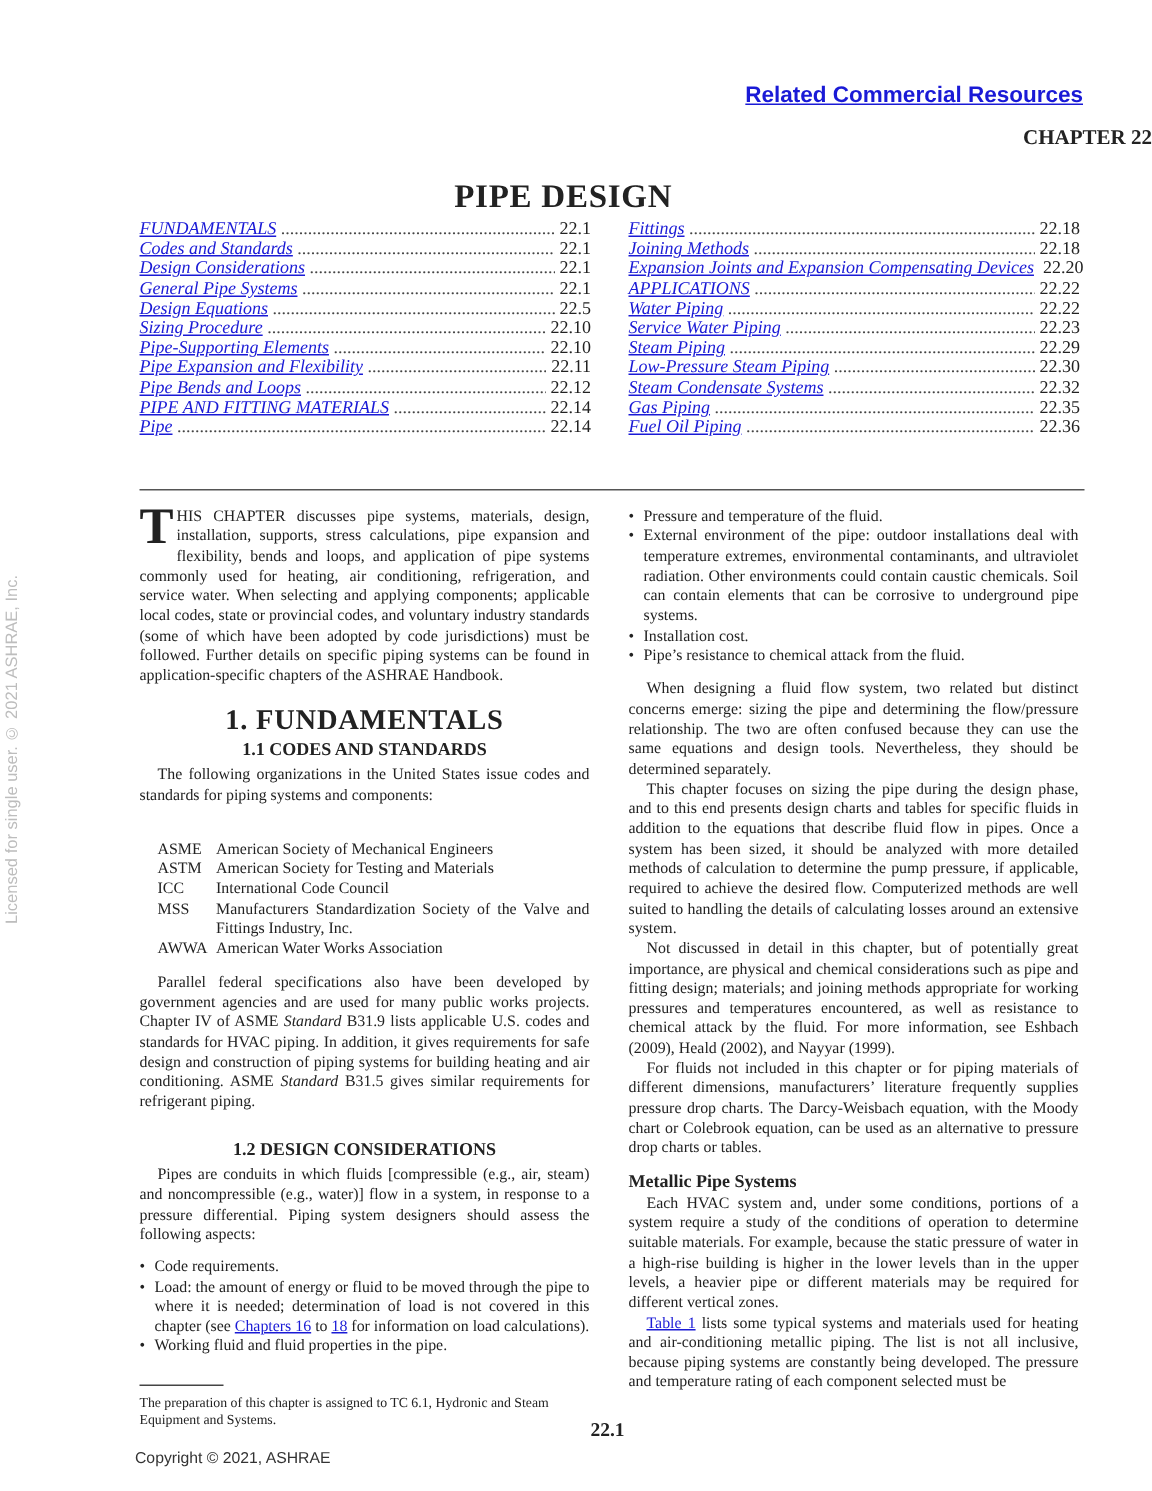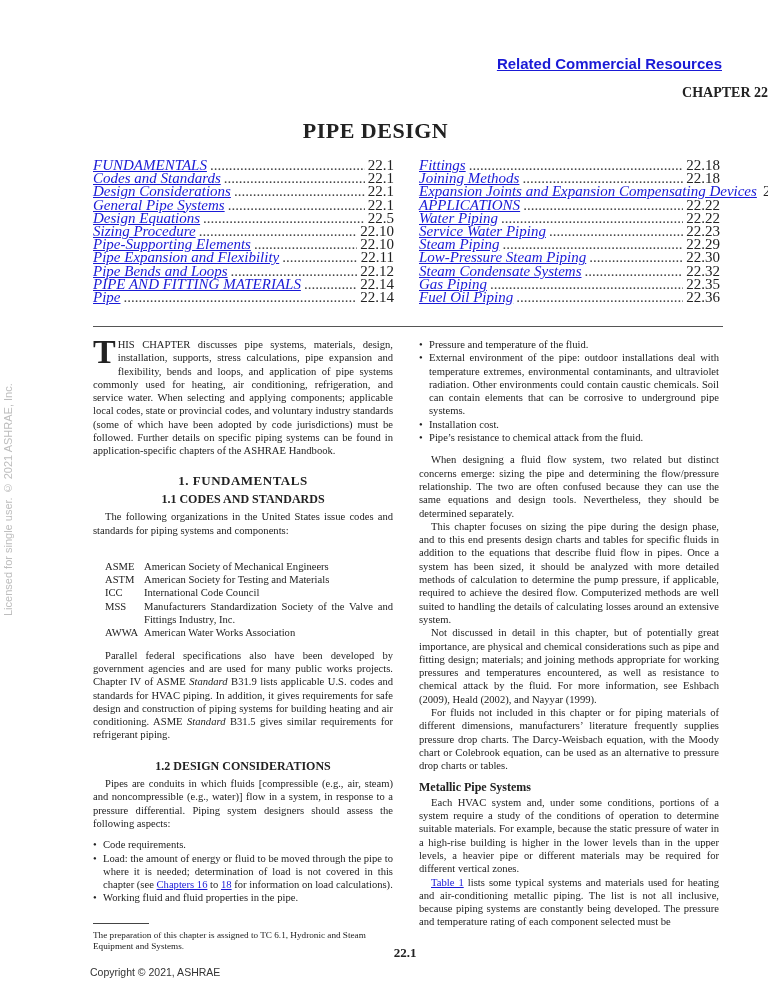--- a/index.html
+++ b/index.html
@@ -8,35 +8,35 @@
   a, .lnk { color:#1a1ad6; text-decoration:underline; }
   .related { position:absolute; right:46px; top:55px; font-family:"Liberation Sans", sans-serif;
              font-weight:bold; font-size:15px; color:#1a1ad6; text-decoration:underline; }
   .watermark { position:absolute; left:2px; top:330px; width:24px; height:340px;
                font-family:"Liberation Sans", sans-serif; font-size:11px; color:#bdbdbd;
                writing-mode:vertical-rl; transform:rotate(180deg); text-align:center; }
   .chapter { position:absolute; left:0; width:768px; top:85px; text-align:right;
              font-weight:bold; font-size:14px; }
   .title { position:absolute; left:0; width:705px; top:118px; text-align:center;
            font-weight:bold; font-size:22px; letter-spacing:0.5px;margin-left:23px; }
-  .toc { position:absolute; top:159px; width:301px; font-size:15px; line-height:13.2px; }
+  .toc { position:absolute; top:146px; width:301px; font-size:12px; line-height:13.2px; }
   .toc.left { left:93px; } .toc.right { left:419px; }
   .toc-row { display:flex; align-items:baseline; white-space:nowrap; }
   .toc-row .lbl { font-style:italic; color:#1a1ad6; text-decoration:underline; }
   .toc-row .dots { flex:1; overflow:hidden; color:#444; margin:0 3px; }
   .toc-row .dots::after { content:"..............................................................................................................................."; }
   .toc-row .pg { color:#222; }
   .rule { position:absolute; top:326px; left:93px; width:630px; height:1px; background:#555; }
   .col { position:absolute; top:338px; width:300px; font-size:10.6px; line-height:13.3px;
          text-align:justify; hyphens:none; }
   .col.left { left:93px; } .col.right { left:419px; }
   p { margin:0; }
   .indent { text-indent:12px; }
   .dropcap { float:left; font-size:34px; line-height:26px; font-weight:bold; margin:1px 2px 0 0; }
-  h2 { font-size:13px; text-align:center; margin:16px 0 6px; font-weight:bold; letter-spacing:0.5px; }
+  h2 { font-size:19px; text-align:center; margin:16px 0 6px; font-weight:bold; letter-spacing:0.5px; }
   h3 { font-size:12px; text-align:center; margin:6px 0 4px; font-weight:bold; }
   h4 { font-size:12px; margin:8px 0 2px; font-weight:bold; }
   .orgs { margin:23px 0 9px 12px; }
   .org { display:flex; }
   .org .ab { width:39px; flex:none; }
   ul { margin:8px 0 0; padding:0; list-style:none; }
   li { position:relative; padding-left:10px; }
   li::before { content:"•"; position:absolute; left:0; }
   .footrule { width:56px; height:1px; background:#444; margin:18px 0 6px; }
   .footnote { font-size:9.2px; line-height:11.5px; text-align:left; }

